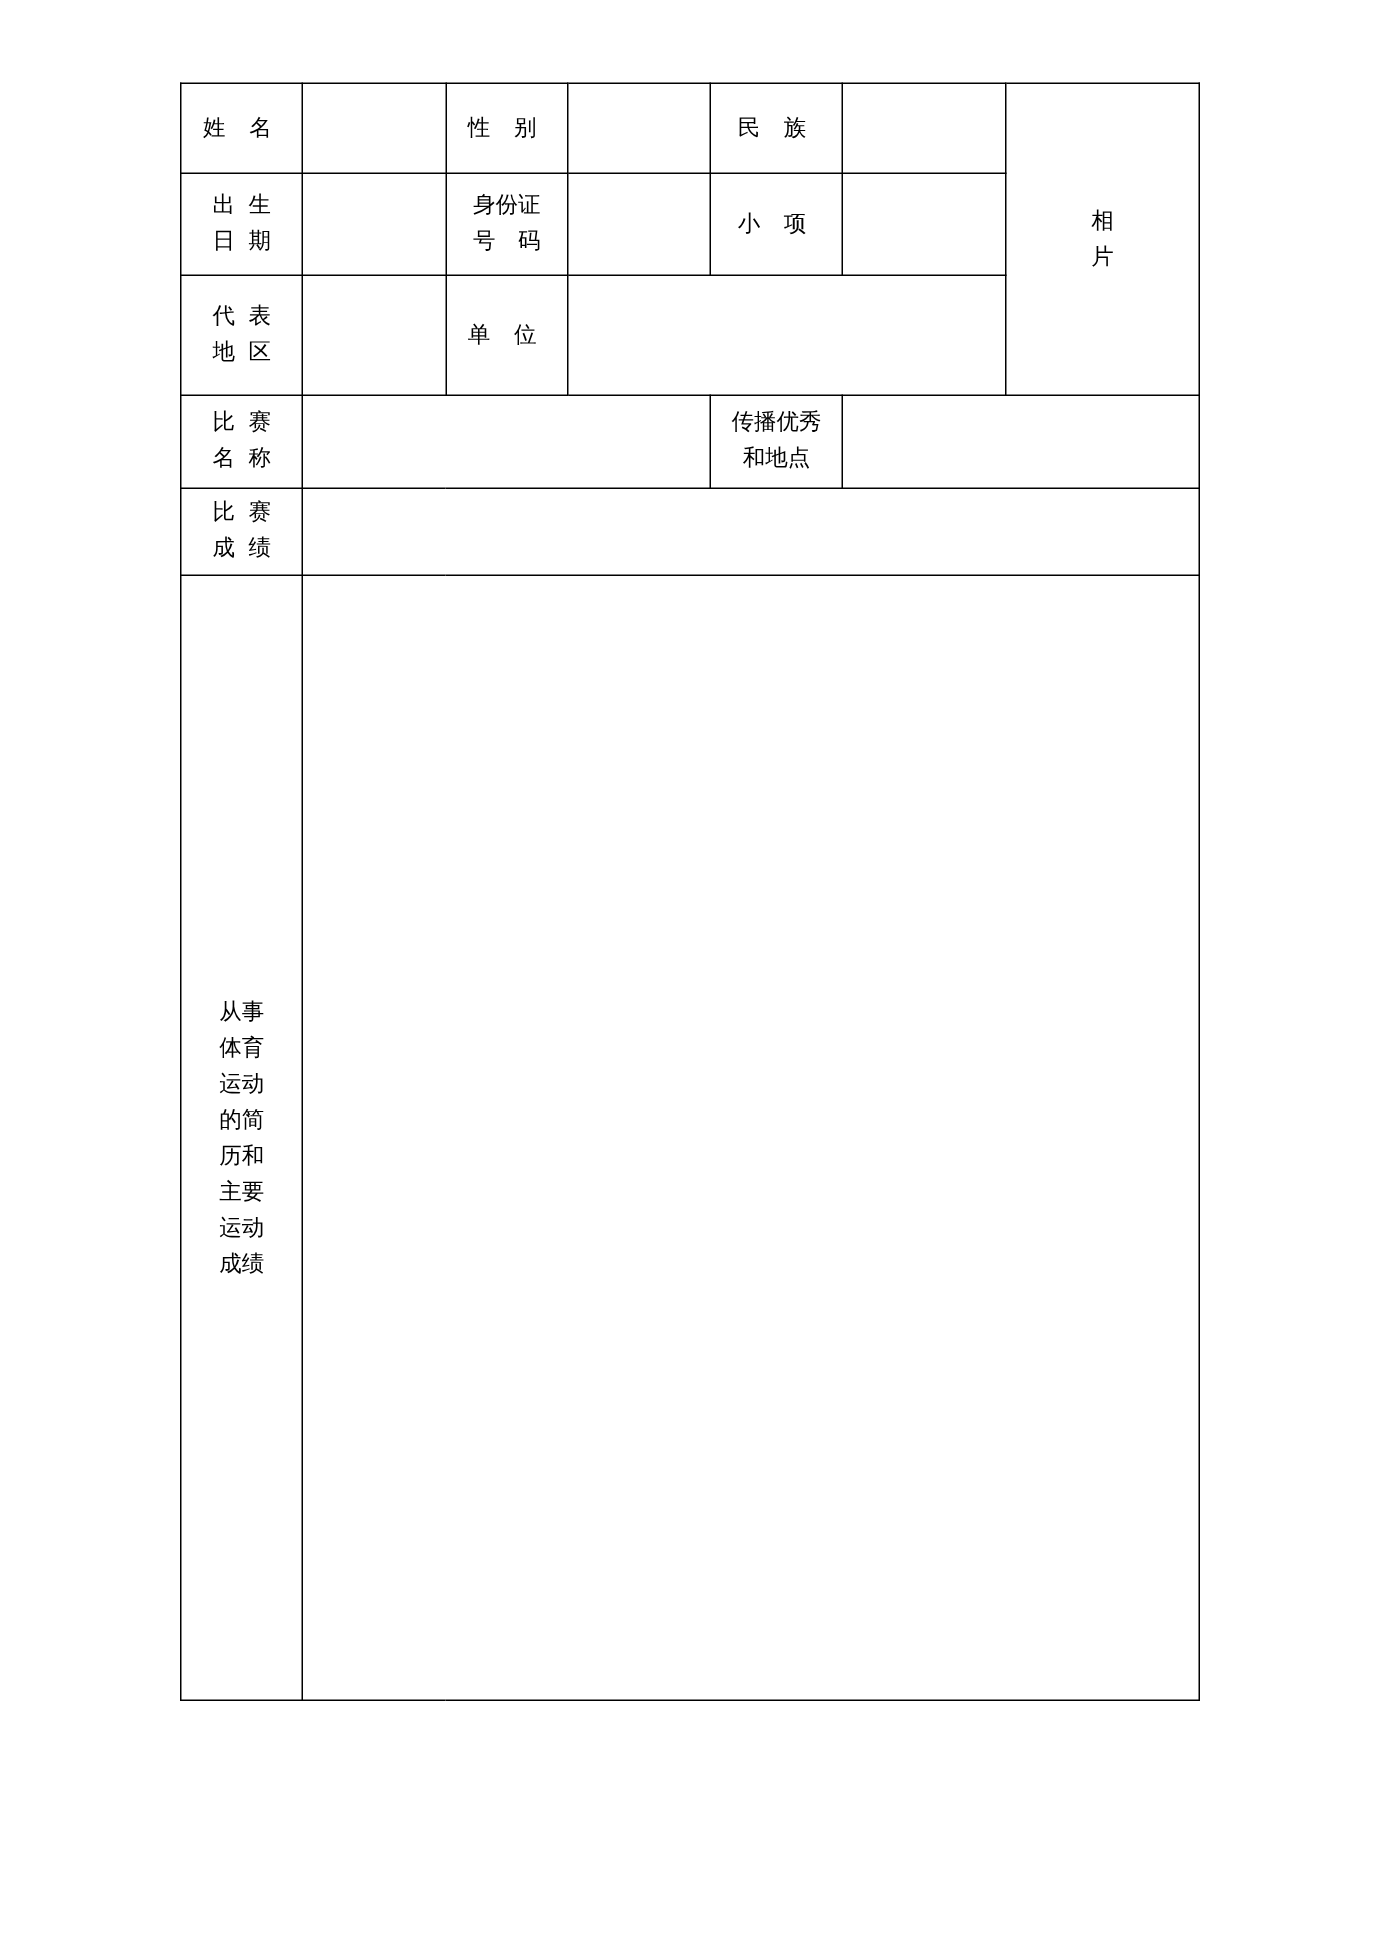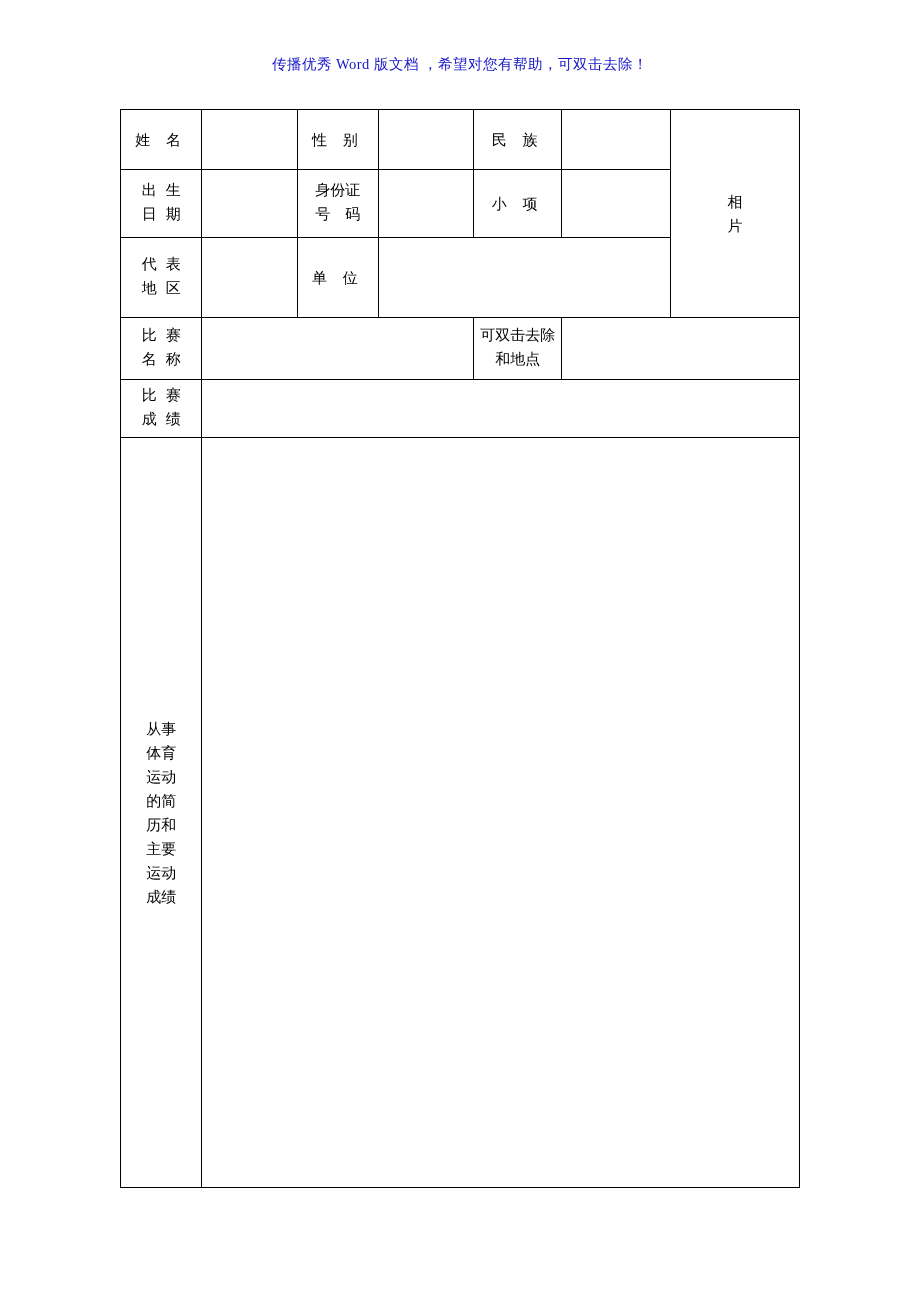--- a/index.html
+++ b/index.html
@@ -57,21 +57,20 @@
   .row-h2 { height: 68px; }
   .row-h3 { height: 80px; }
   .row-h4 { height: 62px; }
   .row-h5 { height: 58px; }
   .row-big { height: 750px; }
 </style>
 </head>
 <body>
 
 <div class="page">
-  <div class="header-note">传播优秀 Word 版文档 ，希望对您有帮助，可双击去除！</div>
 
   <table class="form">
     <colgroup>
       <col style="width:12%">
       <col style="width:14%">
       <col style="width:12%">
       <col style="width:14%">
       <col style="width:13%">
       <col style="width:16%">
       <col style="width:19%">
@@ -116,21 +115,21 @@
       <td colspan="3"></td>
     </tr>
 
     <tr class="row-h4">
       <td class="label-tight">
         <span>比 赛</span><br>
         <span>名 称</span>
       </td>
       <td colspan="3"></td>
       <td class="label-tight">
-        <span>可双击去除</span><br>
+        <span>传播优秀</span><br>
         <span>和地点</span>
       </td>
       <td colspan="2"></td>
     </tr>
 
     <tr class="row-h5">
       <td class="label-tight">
         <span>比 赛</span><br>
         <span>成 绩</span>
       </td>

